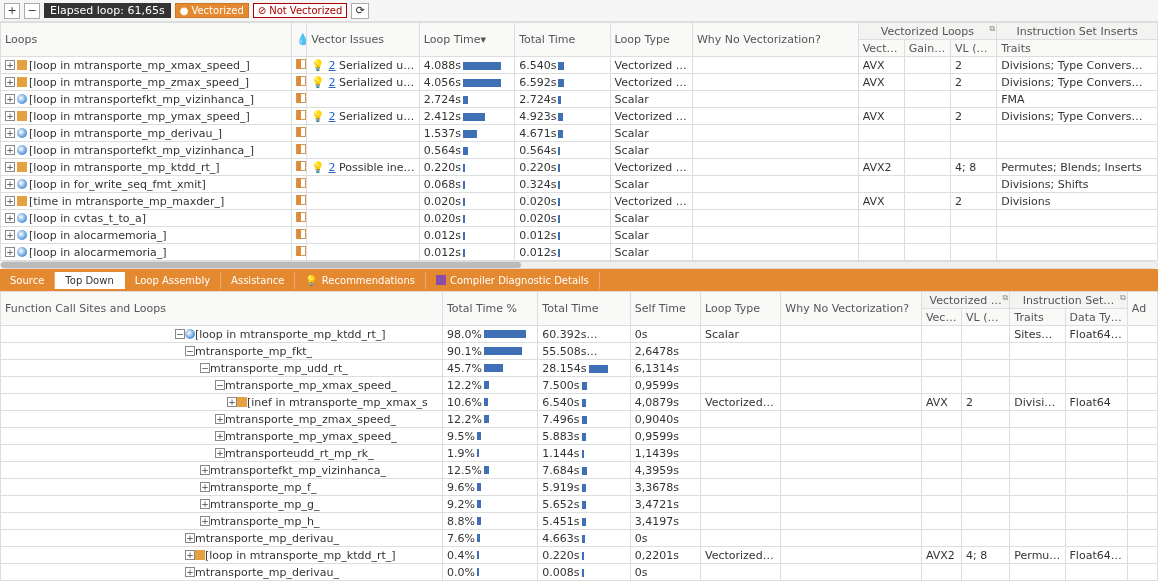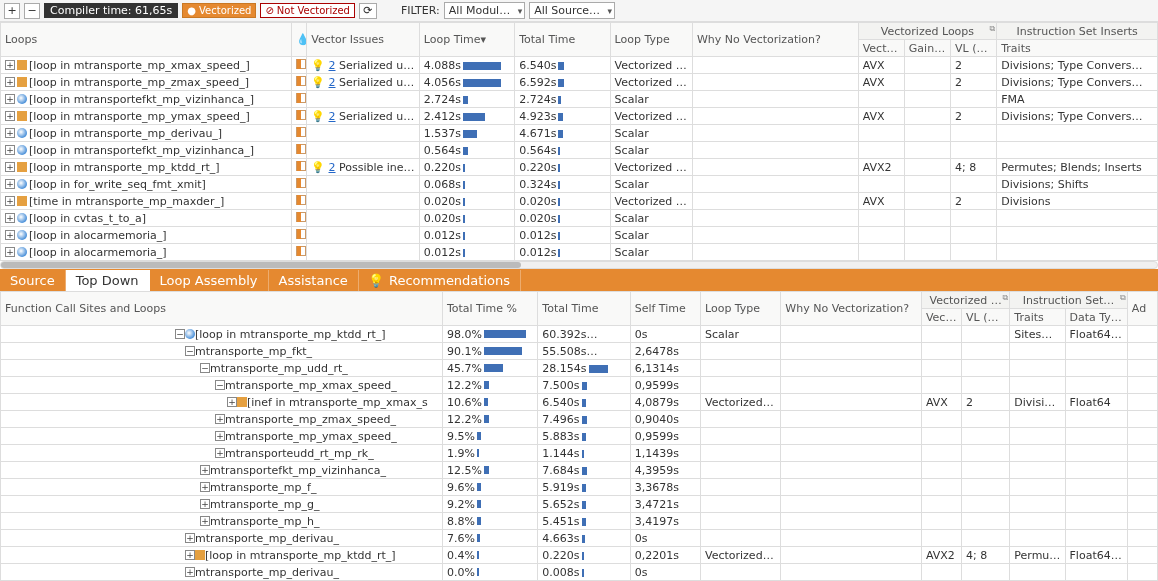--- a/index.html
+++ b/index.html
@@ -21,57 +21,48 @@
 .tree-ctl { width:10px; height:10px; border:1px solid #888; display:inline-flex; align-items:center; justify-content:center; font-size:9px; line-height:1; color:#444; flex-shrink:0;}
 .loop-ico-o { width:10px; height:10px; display:inline-block; border-radius:50%; background:radial-gradient(circle at 40% 40%, #fff, #4a90d9 70%); flex-shrink:0;}
 .loop-ico-sq { width:10px; height:10px; display:inline-block; background:#e5a040; flex-shrink:0;}
 .loop-name { color:#333; }
 .vec-flag { width:10px; height:10px; border:1px solid #c96; display:inline-block; position:relative;}
 .vec-flag::before{ content:""; position:absolute; width:4px; height:10px; left:0; top:-1px; background:#e58930;}
 .bulb { color:#e5b000; font-size:11px;}
 .linknum { color:#2467c8; text-decoration:underline; }
 .bar { display:inline-block; height:8px; background:#3f6fb5; vertical-align:middle; margin-left:2px;}
 .tabs { display:flex; background:#e58930; height:22px; align-items:center;}
-.tab { padding:3px 10px; color:#fff; font-size:13px; cursor:pointer; display:flex; align-items:center; gap:4px; border-right:1px solid rgba(255,255,255,0.3);}
+.tab { padding:3px 10px; color:#fff; font-size:10px; cursor:pointer; display:flex; align-items:center; gap:4px; border-right:1px solid rgba(255,255,255,0.3);}
 .tab.active { background:#fff; color:#333; }
 .tab .ico-p { width:10px;height:10px; background:#8b4ba8;}
 .scroll-track { height:8px; background:#f0f0f0; border:1px solid #ddd; position:relative; border-radius:4px;}
 .scroll-thumb { position:absolute; left:0; width:45%; height:6px; background:#bbb; border-radius:3px; top:0;}
 .cell-pct { display:flex; align-items:center; }
 .pop-out { position:absolute; right:1px; top:1px; font-size:8px; color:#888;}
 .indent-wrap { display:flex; align-items:center; }
 .spacer { display:inline-block; height:1px; flex-shrink:0;}
 </style>
 </head>
 <body>
 
 <div class="toolbar">
   <div class="btn-sq">+</div>
   <div class="btn-sq">−</div>
-  <div class="elapsed">Compiler time: 61,65s</div>
+  <div class="elapsed">Elapsed loop: 61,65s</div>
   <div class="tag-vec">
       <span>●</span>
       <span>Vectorized</span>
     </div>
   <div class="tag-novec">
       <span>⊘</span>
       <span>Not Vectorized</span>
     </div>
   <div class="tag-refresh">
       <span>⟳</span>
     </div>
-  <div class="filters">
-    <span>FILTER:</span>
-    <div class="select-box">
-        <span>All Modul…</span>
-      </div>
-    <div class="select-box">
-        <span>All Source…</span>
-      </div>
-  </div>
 </div>
 
 <table>
 <colgroup>
   <col style="width:290px">
       <col style="width:15px">
       <col style="width:112px">
       <col style="width:95px">
       <col style="width:95px">
       <col style="width:82px">
@@ -336,20 +327,24 @@
   </div>
 
 <div class="tabs">
   <div class="tab">Source</div>
   <div class="tab active">Top Down</div>
   <div class="tab">Loop Assembly</div>
   <div class="tab">Assistance</div>
   <div class="tab">
       <span style="color:#ffd860">💡</span>
       <span>Recommendations</span>
+    </div>
+  <div class="tab">
+      <span class="ico-p"></span>
+      <span>Compiler Diagnostic Details</span>
     </div>
 </div>
 
 <table>
 <colgroup>
   <col style="width:440px">
       <col style="width:95px">
       <col style="width:92px">
       <col style="width:70px">
       <col style="width:80px">

